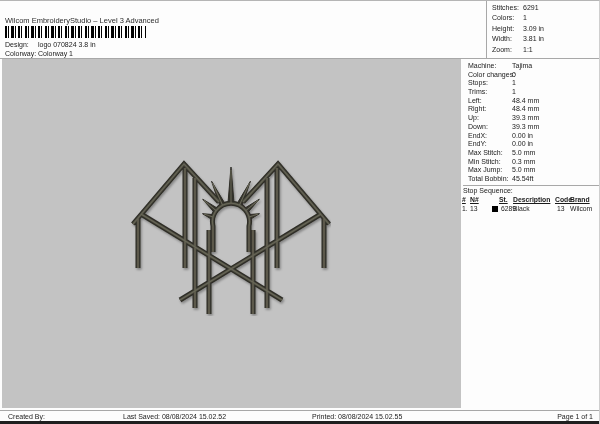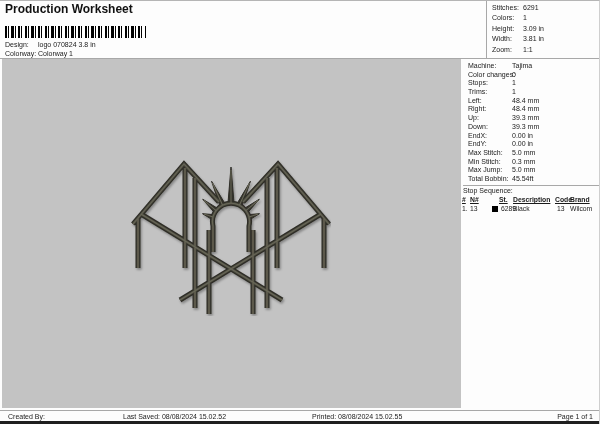--- a/index.html
+++ b/index.html
@@ -41,21 +41,21 @@
   
   .footer{position:absolute;left:0;top:409px;width:600px;height:11px;border-top:1px solid #a8a8a8;}
   .foot-txt{position:absolute;top:2px;font-size:7px;color:#222;white-space:nowrap;}
   .bottom-bar{position:absolute;left:0;top:420px;width:600px;height:3.5px;background:#1f1f1f;}
 </style>
 </head>
 <body>
 
 <div class="page">
 
-  <div class="title">Production Worksheet</div>
+  <div class="subtitle">Wilcom EmbroideryStudio – Level 3 Advanced</div>
   <div class="barcode"></div>
   <div class="meta-row" style="top:40px;">
     <span class="lbl">Design:</span><span>logo 070824 3.8 in</span>
   </div>
   <div class="meta-row" style="top:49px;">
     <span class="lbl">Colorway:</span><span>Colorway 1</span>
   </div>
 
   <div class="hdr-vline"></div>
   <div class="hdr-hline"></div>

